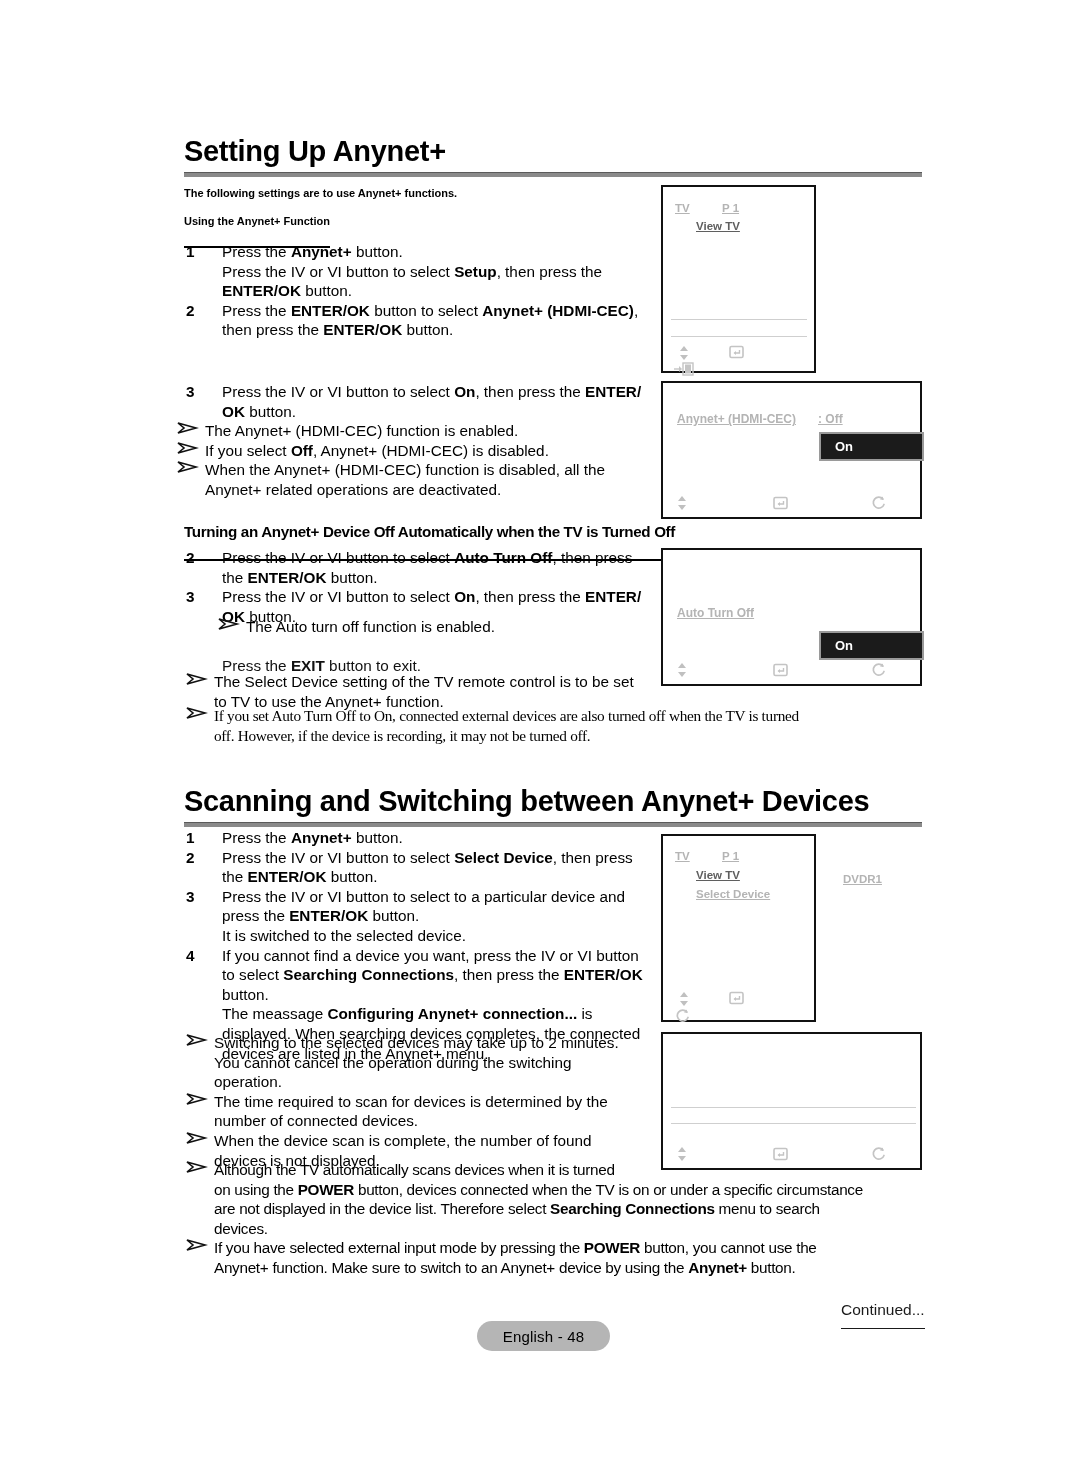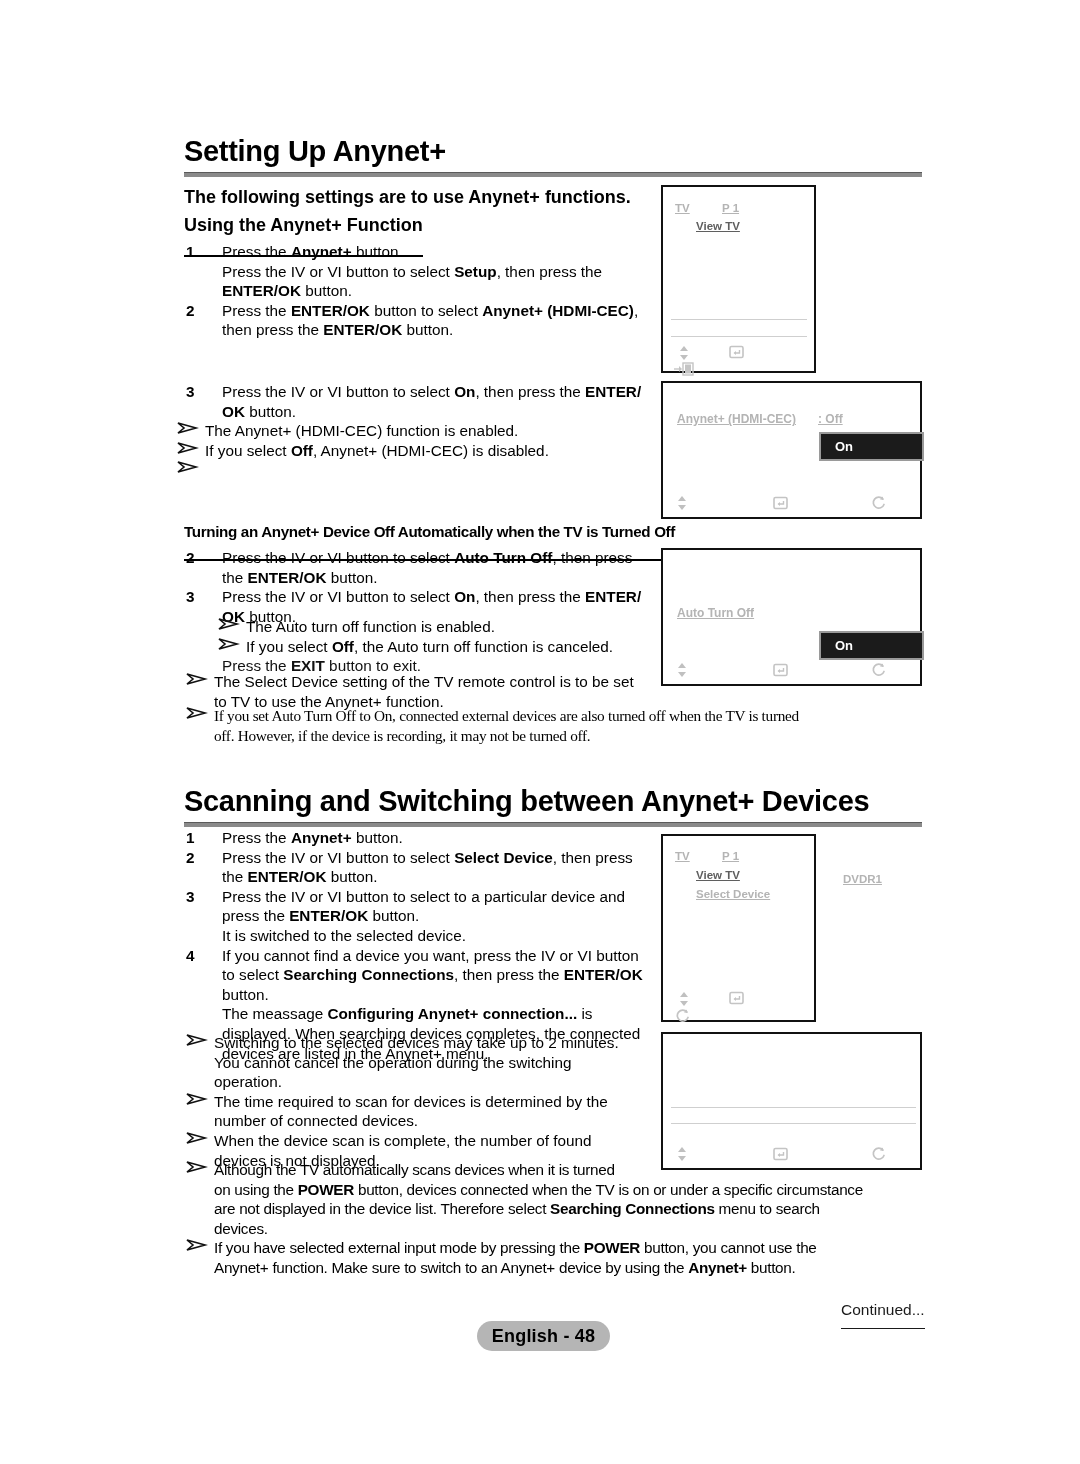--- a/index.html
+++ b/index.html
@@ -32,21 +32,21 @@
   }
   .chapter-rule {
     position: absolute;
     height: 4px;
     background: #8a8a8a;
     border-top: 1px solid #5a5a5a;
   }
 
   .sub-head {
     position: absolute;
-    font-size: 18px;
+    font-size: 11px;
     font-weight: bold;
     white-space: nowrap;
   }
   .sub-head.underline {
     border-bottom: 2.5px solid #000;
     padding-bottom: 19px;
   }
 
   
   .para {
@@ -136,22 +136,22 @@
     padding-left: 14px;
   }
 
   .icon-cell { position: absolute; }
 
   
   .pagepill {
     position: absolute;
     background: #b5b5b5;
     border-radius: 16px;
-    font-size: 18px;
-    font-weight: bold;
+    font-size: 15px;
+    font-weight: normal;
     color: #000;
     display: flex;
     align-items: center;
     justify-content: center;
     letter-spacing: 0.2px;
   }
   .continued {
     position: absolute;
     font-size: 15.5px;
     color: #1a1a1a;
@@ -206,20 +206,21 @@
           </svg>
       </span>
       <span class="cont">If you select <b>Off</b>, Anynet+ (HDMI-CEC) is disabled.</span>
     </div>
     <div class="bulrow">
       <span class="arrow">
         <svg width="22" height="16" viewBox="0 0 22 16">
             <path d="M1 3 L19 8 L1 13 L7 8 Z" fill="none" stroke="#111" stroke-width="1.6" stroke-linejoin="miter"></path>
           </svg>
       </span>
+      <span class="cont">When the Anynet+ (HDMI-CEC) function is disabled, all the<br>Anynet+ related operations are deactivated.</span>
     </div>
   </div>
 
   <div class="sub-head underline narrow" style="left:184px; top:523px; font-size:15.2px; letter-spacing:-0.35px;">Turning an Anynet+ Device Off Automatically when the TV is Turned Off</div>
 
   <div class="numlist" style="left:186px; top:548px; width:470px;">
     <div class="numrow">
       <span class="num">2</span>
       <span class="cont">Press the IV or VI button to select <b>Auto Turn Off</b>, then press<br>the <b>ENTER/OK</b> button.</span>
     </div>
@@ -230,28 +231,20 @@
   </div>
 
   <div class="numlist" style="left:186px; top:617px; width:480px;">
     <div class="bulrow indent">
       <span class="arrow">
         <svg width="22" height="16" viewBox="0 0 22 16">
             <path d="M1 3 L19 8 L1 13 L7 8 Z" fill="none" stroke="#111" stroke-width="1.6" stroke-linejoin="miter"></path>
           </svg>
       </span>
       <span class="cont">The Auto turn off function is enabled.</span>
-    </div>
-    <div class="bulrow indent">
-      <span class="arrow">
-        <svg width="22" height="16" viewBox="0 0 22 16">
-            <path d="M1 3 L19 8 L1 13 L7 8 Z" fill="none" stroke="#111" stroke-width="1.6" stroke-linejoin="miter"></path>
-          </svg>
-      </span>
-      <span class="cont">If you select <b>Off</b>, the Auto turn off function is canceled.</span>
     </div>
   </div>
 
   <div class="para" style="left:222px; top:656px;">Press the <b>EXIT</b> button to exit.</div>
 
   <div class="numlist" style="left:186px; top:672px; width:480px;">
     <div class="bulrow">
       <span class="arrow">
         <svg width="22" height="16" viewBox="0 0 22 16">
             <path d="M1 3 L19 8 L1 13 L7 8 Z" fill="none" stroke="#111" stroke-width="1.6" stroke-linejoin="miter"></path>

